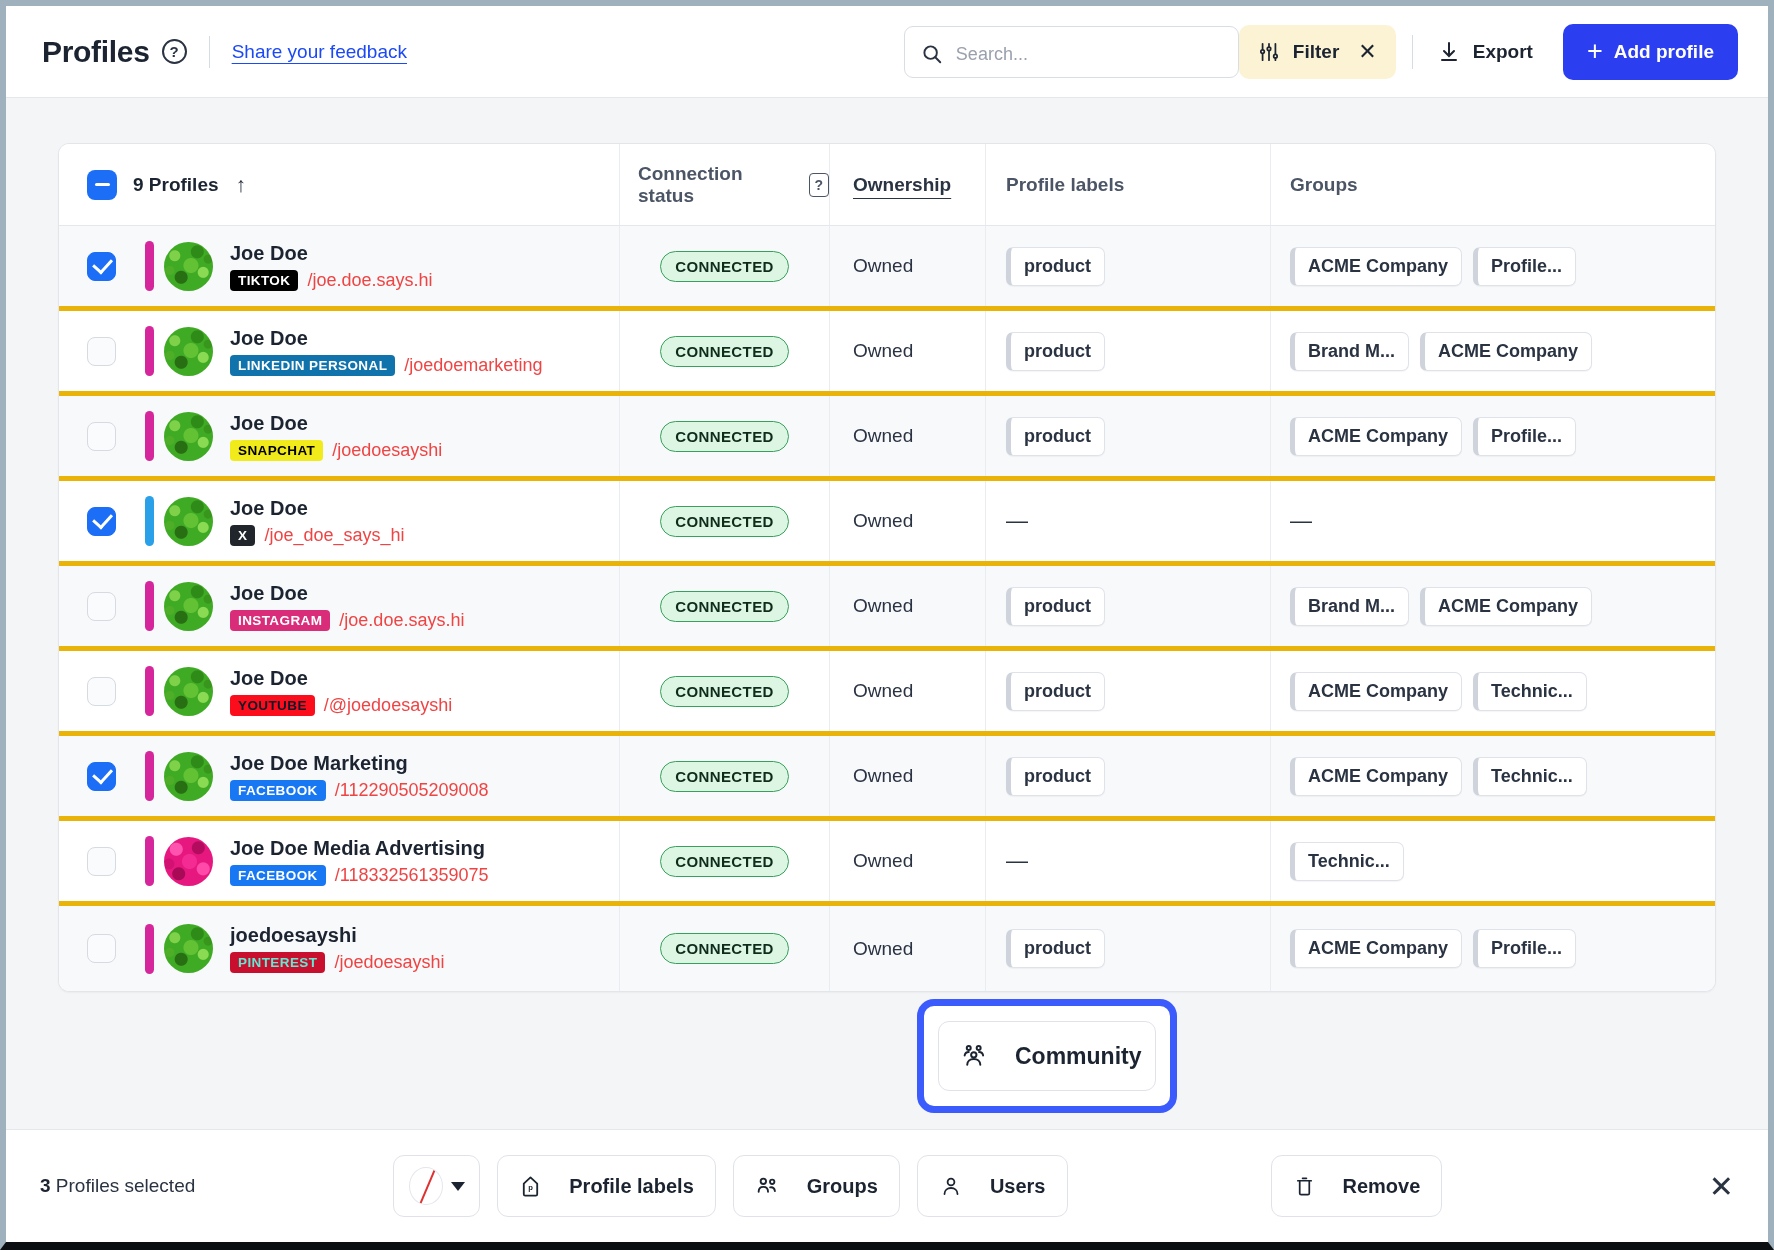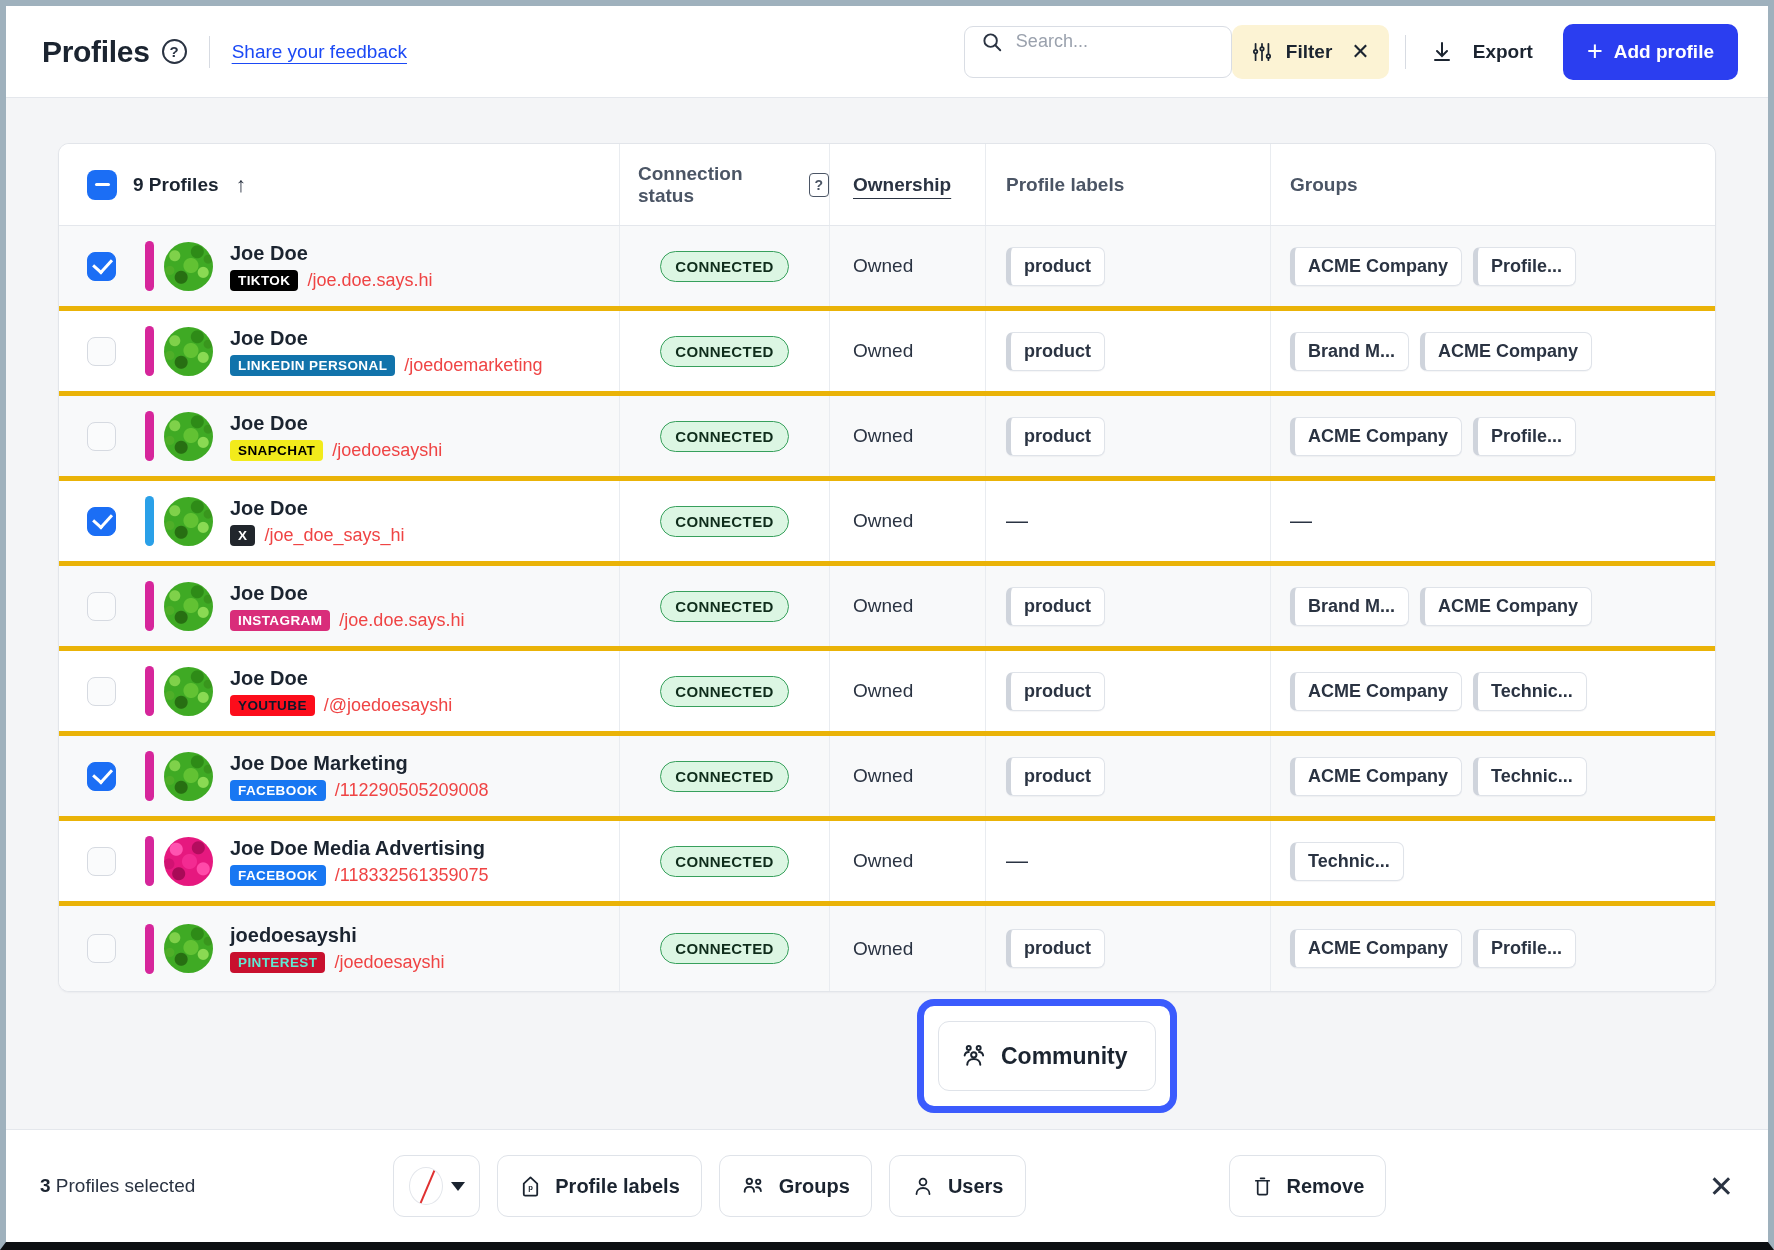--- a/index.html
+++ b/index.html
@@ -38,37 +38,37 @@
     font-size: 15px; font-weight: 700; color: #2a3342;
     margin-left: 12px; cursor: pointer;
   }
   .vdiv { width: 1px; height: 32px; background: #d7dbe2; margin: 0 22px; }
   .feedback-link {
     font-size: 19px; color: #1b49f5; text-decoration: underline;
     text-underline-offset: 5px; font-weight: 400; cursor: pointer;
   }
   .header-right { margin-left: auto; display: flex; align-items: center; gap: 0; }
   .search-box {
-    width: 268px; height: 52px; border: 1px solid #d9dde4; border-radius: 9px;
-    display: flex; align-items: flex-start; padding: 4px 16px; gap: 13px; background: #fff;
+    width: 335px; height: 52px; border: 1px solid #d9dde4; border-radius: 9px;
+    display: flex; align-items: flex-end; padding: 12px 16px; gap: 13px; background: #fff;
   }
   .search-box input {
     border: 0; outline: none; font-size: 18px; color: #2a3342;
     font-family: "Liberation Sans", sans-serif; width: 100%; background: transparent;
   }
   .search-box input::placeholder { color: #9aa1ad; }
   .filter-chip {
     height: 54px; background: #fcf3d4; border-radius: 10px;
     display: flex; align-items: center; gap: 13px; padding: 0 19px;
     font-size: 19px; font-weight: 700; color: #1b2430; cursor: pointer;
   }
   .filter-x { font-size: 22px; font-weight: 400; color: #1b2430; margin-left: 6px; }
   .sep2 { width: 1px; height: 34px; background: #d7dbe2; margin: 0 16px; }
   .export-btn {
-    display: flex; align-items: center; gap: 19px; font-size: 19px;
+    display: flex; align-items: center; gap: 12px; font-size: 19px;
     font-weight: 700; color: #1b2430; cursor: pointer; padding: 0 8px;
   }
   .add-btn {
     margin-left: 22px;
     height: 56px; background: #2b3ef0; border-radius: 10px; color: #fff;
     display: flex; align-items: center; gap: 11px; padding: 0 24px;
     font-size: 19px; font-weight: 700; cursor: pointer;
   }
   .plus { font-size: 27px; font-weight: 400; line-height: 1; }
 
@@ -174,21 +174,21 @@
   .bottombar {
     position: absolute; left: 0; right: 0; bottom: 0;
     height: 113px; background: #ffffff; border-top: 1px solid #e4e7ec;
     display: flex; align-items: center; padding: 0 34px;
   }
   .sel-count { font-size: 19px; color: #2a3342; }
   .sel-count b { font-weight: 700; color: #1b2430; }
   .bb-actions { display: flex; align-items: center; gap: 17px; margin-left: 198px; }
   .bb-btn {
     height: 62px; border: 1px solid #dfe3e9; border-radius: 11px; background: #fff;
-    display: flex; align-items: center; gap: 13px; padding: 0 21px;
+    display: flex; align-items: center; gap: 27px; padding: 0 21px;
     font-size: 20px; font-weight: 700; color: #1b2430; cursor: pointer;
   }
   .color-btn {
     width: 87px; height: 62px; border: 1px solid #dfe3e9; border-radius: 11px;
     background: #fff; display: flex; align-items: center; justify-content: center;
     gap: 8px; cursor: pointer;
   }
   .nocolor {
     width: 34px; height: 38px; border-radius: 50%; border: 1px solid #e3e6eb;
     position: relative; overflow: hidden;

